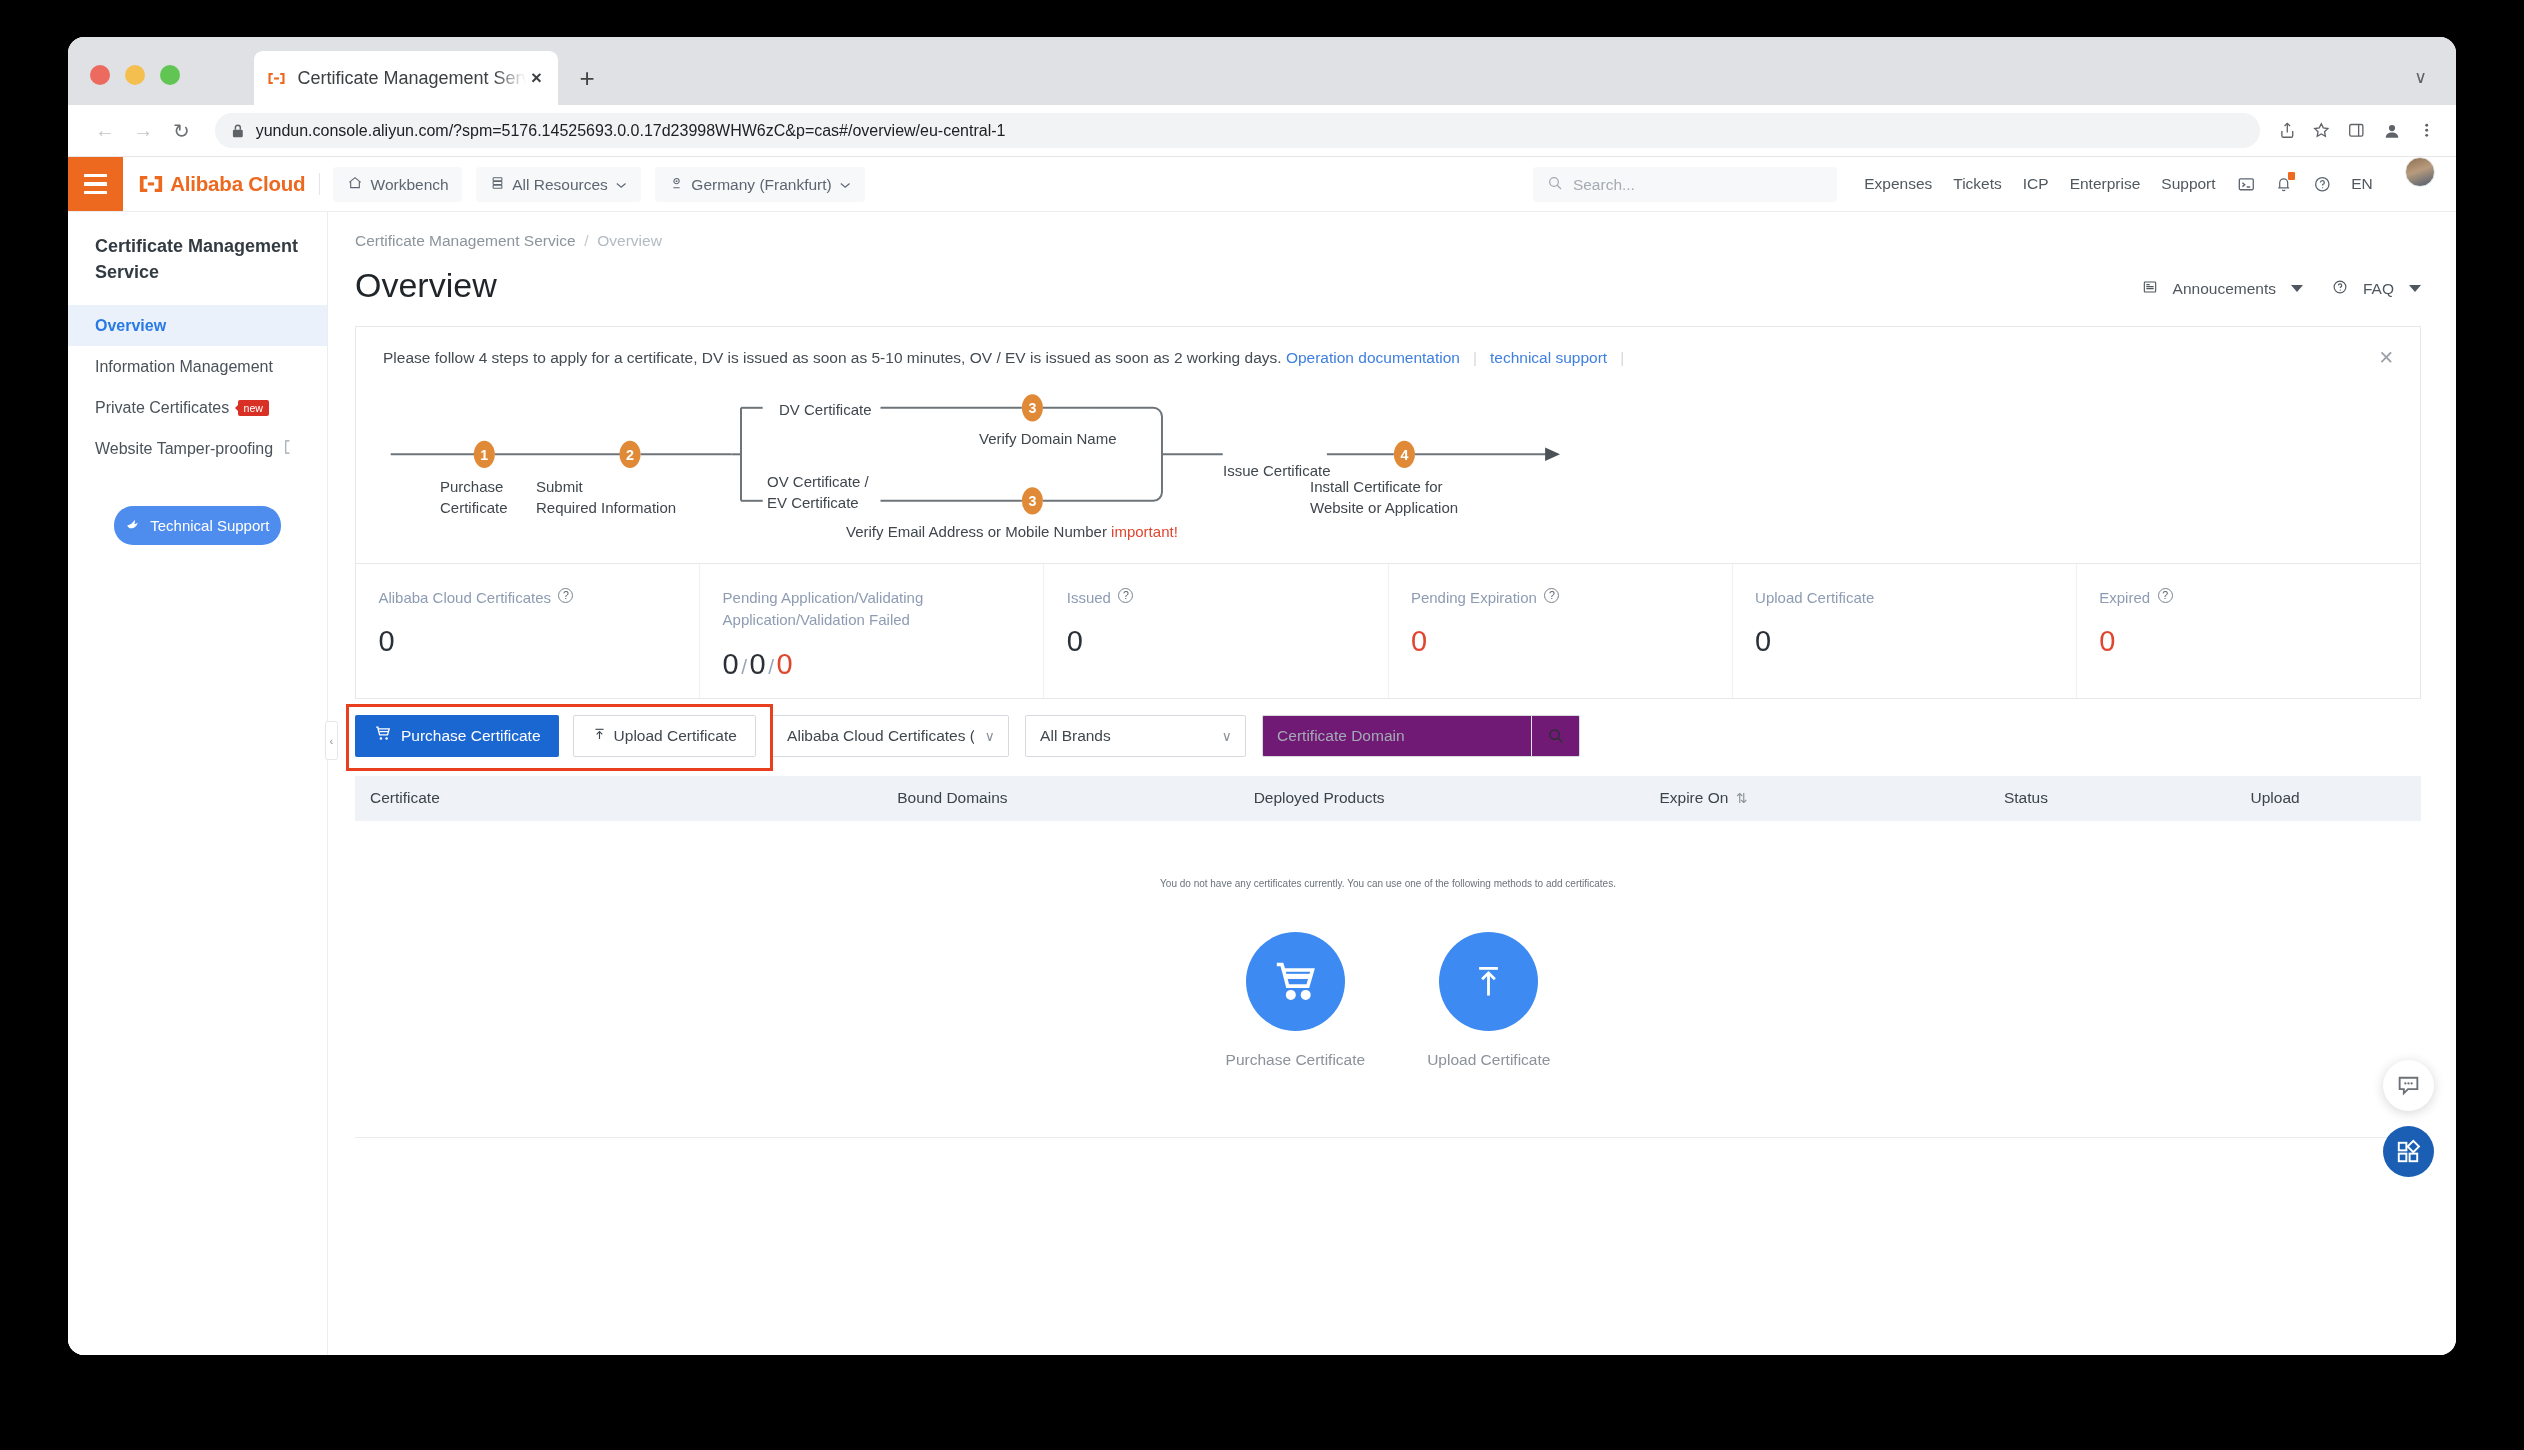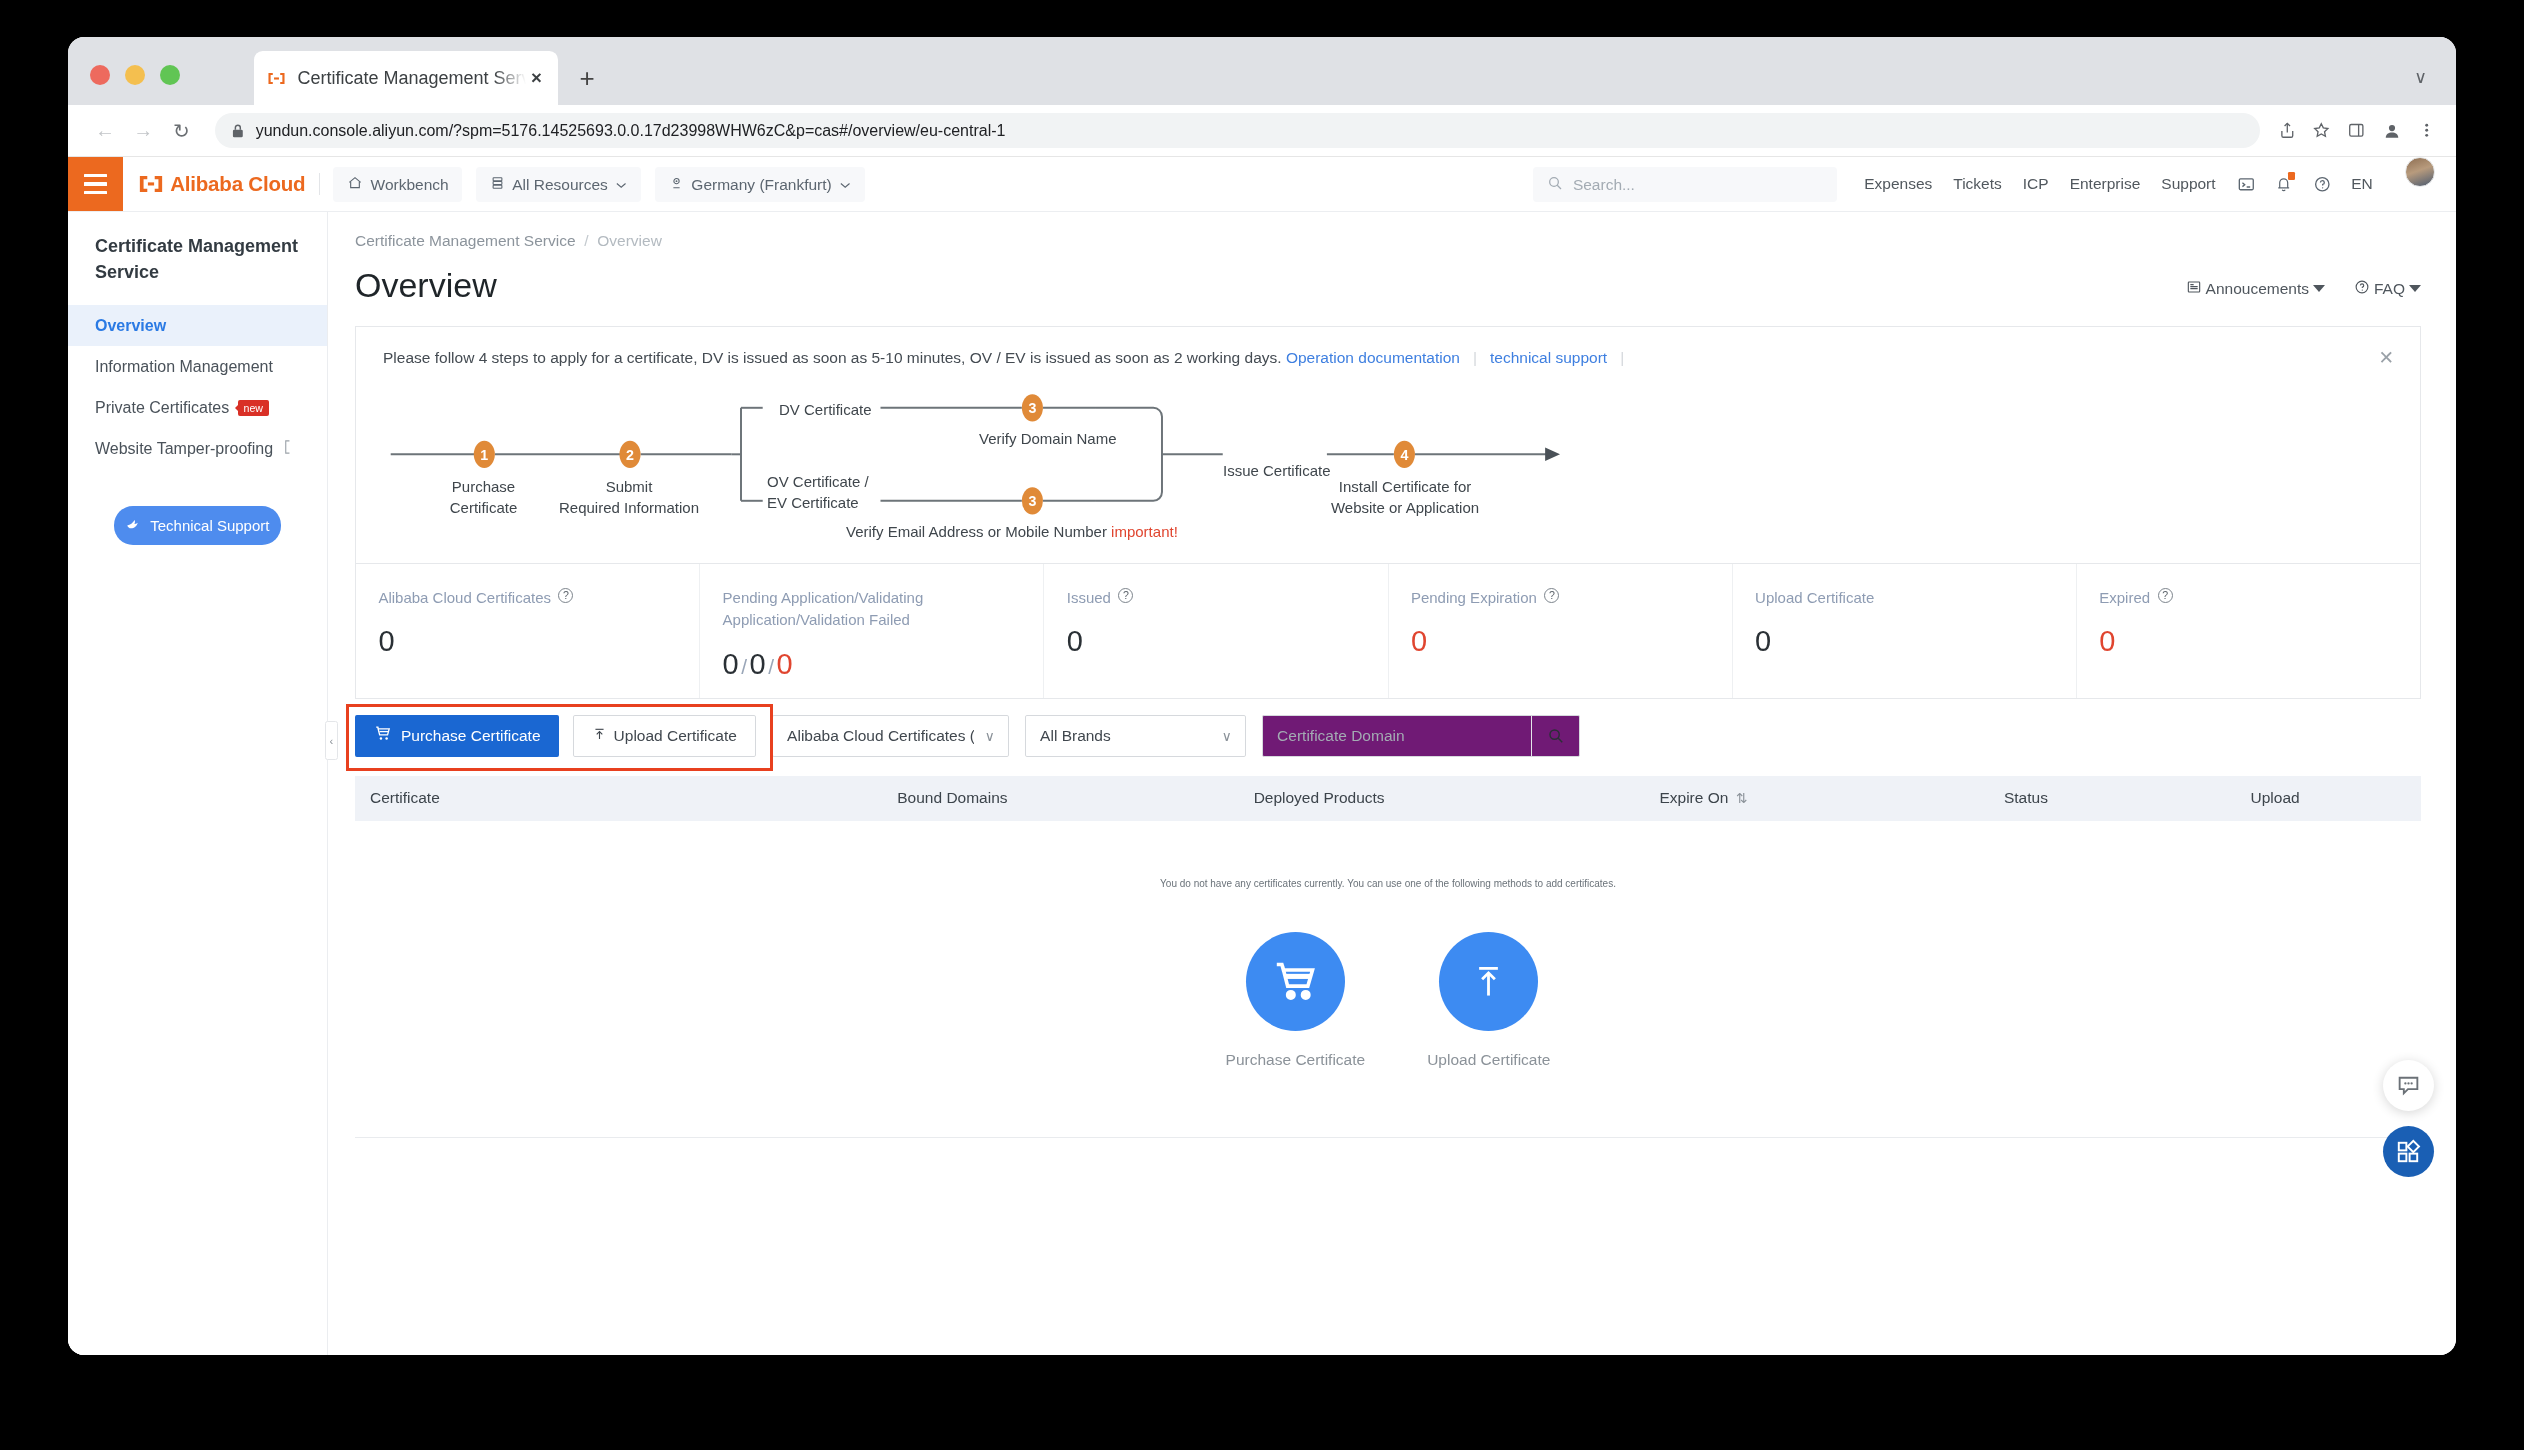--- a/index.html
+++ b/index.html
@@ -208,21 +208,21 @@
 
   
   .main { flex: 1 1 auto; padding: 20px 35px 0 27px; position: relative; min-width:0; }
   .crumb { font-size: 15.5px; color: #8c949c; display:flex; align-items:center; gap:8.7px;}
   .crumb .sep { color: #c3c9ce; }
   .crumb .cur { color: #b3bac0; }
 
   .titlerow { display:flex; align-items: flex-end; margin-top: 17.4px; }
   .pagetitle { font-size: 34px; color: #1f2529; font-weight: 400; line-height:1.1;}
   .title-right { margin-left:auto; display:flex; align-items:center; gap: 29px; padding-bottom: 6.2px;}
-  .title-right-item { display:flex; align-items:center; gap:4px; font-size:15.5px; color:#4f565d;}
+  .title-right-item { display:flex; align-items:center; gap:15px; font-size:15.5px; color:#4f565d;}
   .caret { width:0;height:0;border-left:6.2px solid transparent;border-right:6.2px solid transparent;border-top:7.5px solid #4f565d; }
 
   
   .banner {
     margin-top: 21px;
     border: 0.6px solid #e6e8eb;
     background: #fff;
     padding: 22.4px 27px 25px 27px;
     position: relative;
   }
@@ -230,21 +230,21 @@
   .banner-text a { color: #3e7fe0; text-decoration: none; }
   .banner-text .divider { color: #d4d8dc; margin: 0 8.7px; }
   .banner-close {
     position: absolute; right: 26px; top: 22.4px;
     font-size: 18.6px; color: #9aa1a8; line-height: 1;
   }
   .flow { position: relative; height: 155px; margin-top: 16px; }
   .flow svg { position: absolute; left: 0; top: 0; }
   .flow-lbl {
     position: absolute; font-size: 15px; color: #3f464c;
-    text-align: center; line-height: 1.42; white-space: nowrap;
+    line-height: 1.42; white-space: nowrap;
   }
   .flow-lbl.imp span { color: #e0452f; }
 
   
   .stats {
     margin-top: 0;
     border: 0.6px solid #e6e8eb; border-top: none;
     display: flex; height: 135px;
     background:#fff;
   }

